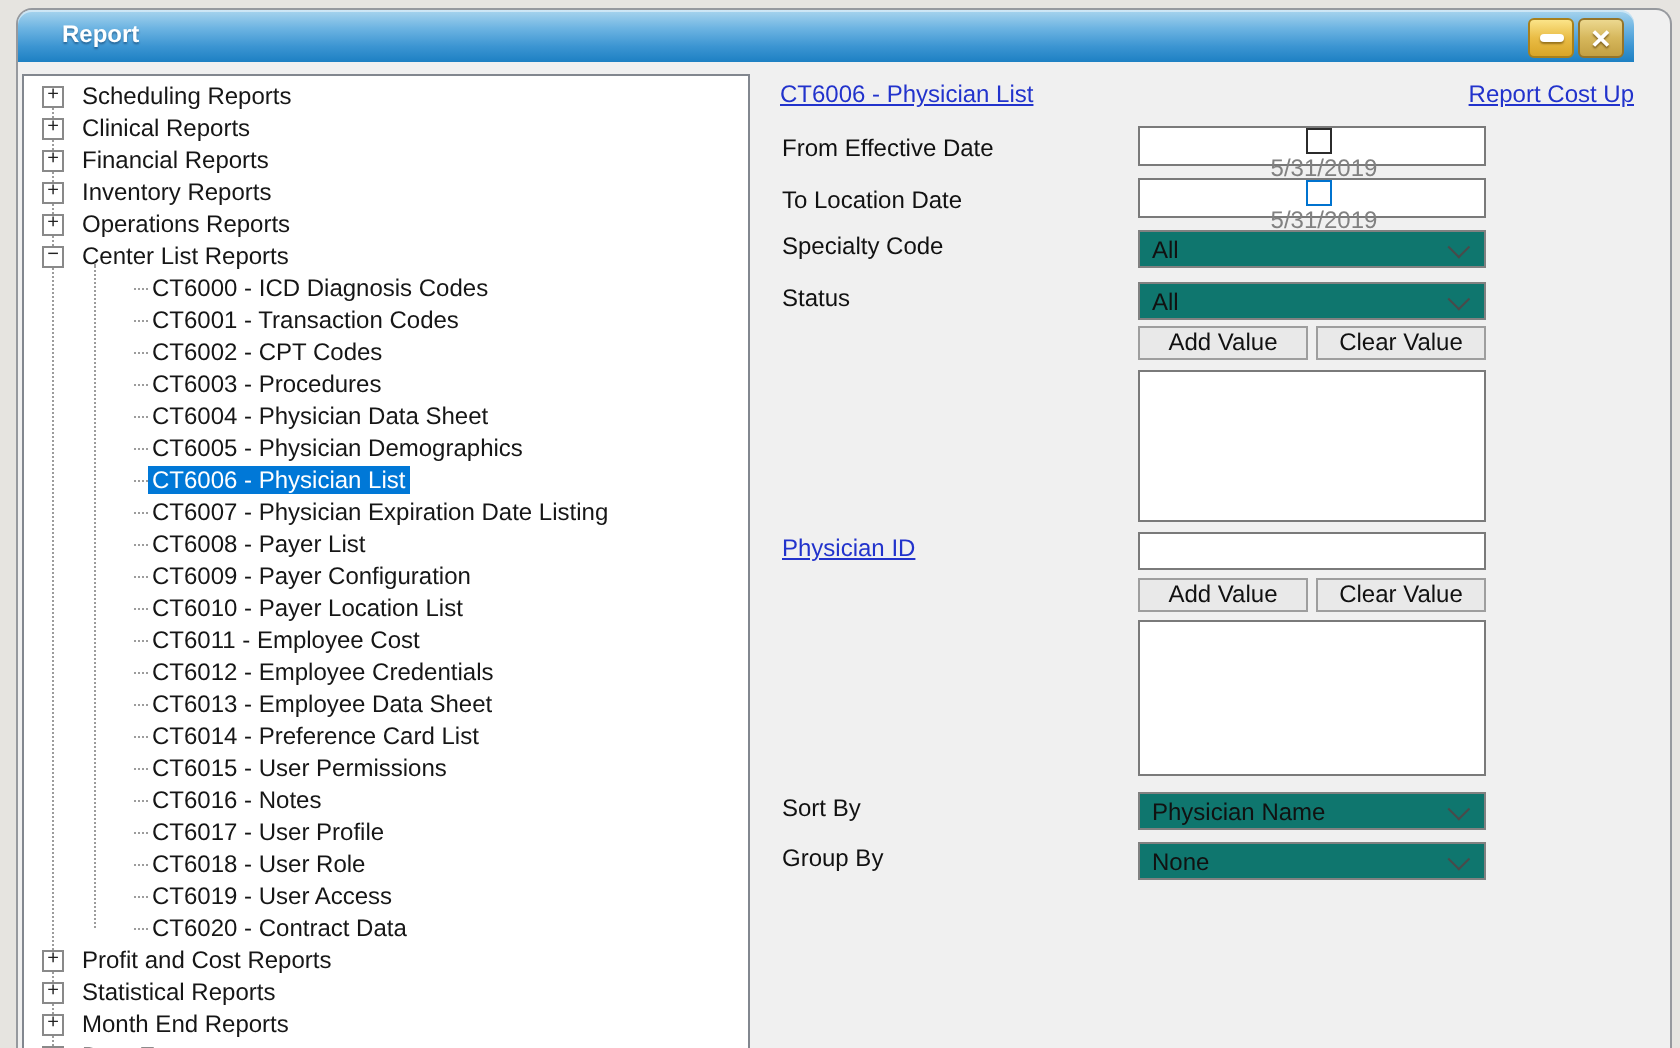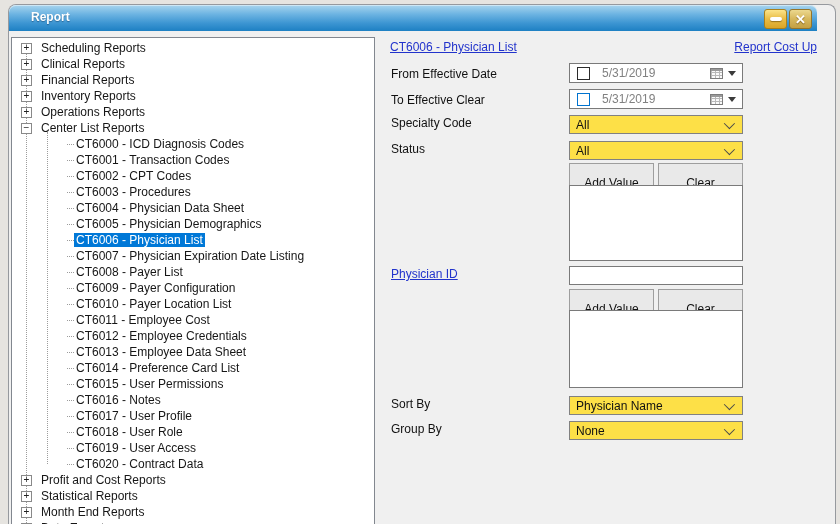--- a/index.html
+++ b/index.html
@@ -90,21 +90,21 @@
   }
   .report-link{left:381px;top:9px;}
   .lookup-link{right:18px;top:9px;}
   .physician-link{left:382px;top:236px;}
   .fld-label{
     position:absolute;left:382px;font-size:12px;color:#111;white-space:nowrap;
   }
   .ctrl{position:absolute;left:560px;width:174px;box-sizing:border-box;}
   .datepicker{
     height:20px;background:#fff;border:1px solid #7a7a7a;
-    display:flex;align-items:center;
+    display:flex;align-items:center;flex-direction:column;
   }
   .cb{
     width:11px;height:11px;background:#fff;border:1px solid #2b2b2b;
     margin-left:7px;flex:0 0 auto;
   }
   .cb.focused{border-color:#0073cf;}
   .dateval{margin-left:12px;font-size:12px;color:#818181;flex:1 1 auto;}
   .cal{
     width:13px;height:11px;box-sizing:border-box;flex:0 0 auto;
     border:1px solid #7d7d7d;background-color:#fafafa;
@@ -113,35 +113,35 @@
       repeating-linear-gradient(to right,#b9b9b9 0 1px,transparent 1px 4px),
       repeating-linear-gradient(to bottom,#b9b9b9 0 1px,transparent 1px 3px);
     margin-right:5px;
   }
   .arrow{
     width:0;height:0;flex:0 0 auto;
     border-left:4px solid transparent;border-right:4px solid transparent;
     border-top:5px solid #3b3b3b;margin-right:6px;
   }
   .combo{
-    height:19px;background:#fde047;border:1px solid #818181;
+    height:19px;background:#0f766e;border:1px solid #818181;
     display:flex;align-items:center;cursor:default;
   }
   .combo-val{margin-left:6px;font-size:12px;color:#111;flex:1 1 auto;white-space:nowrap;overflow:hidden;}
   .chev{
     width:7px;height:7px;flex:0 0 auto;
     border-right:1px solid #4a4a4a;border-bottom:1px solid #4a4a4a;
     transform:rotate(45deg) translateY(-2px);
     margin-right:10px;
   }
   .btn{
     position:absolute;height:17px;width:85px;box-sizing:border-box;
     background:#e9e9e9;border:1px solid #9e9e9e;
     font-size:12px;color:#111;text-align:center;line-height:15px;
-    font-family:"Liberation Sans", sans-serif;padding:12px;cursor:pointer;
+    font-family:"Liberation Sans", sans-serif;padding:0;cursor:pointer;
   }
   .listbox{height:76px;background:#fff;border:1px solid #7a7a7a;}
   .text-input{
     position:absolute;left:560px;width:174px;height:19px;box-sizing:border-box;
     background:#fff;border:1px solid #7a7a7a;
     font-size:12px;font-family:"Liberation Sans", sans-serif;padding:0 4px;
   }
 </style>
 </head>
 <body>
@@ -288,21 +288,21 @@
             <span class="expander">+</span>
             <span class="tree-label">Data Exports</span>
           </div>
         </div>
     </div>
 
     <a class="link report-link">CT6006 - Physician List</a>
     <a class="link lookup-link">Report Cost Up</a>
 
     <span class="fld-label" style="top:36px">From Effective Date</span>
-    <span class="fld-label" style="top:62px">To Effective Clear</span>
+    <span class="fld-label" style="top:62px">To Location Date</span>
     <span class="fld-label" style="top:85px">Specialty Code</span>
     <span class="fld-label" style="top:111px">Status</span>
     <a class="link physician-link">Physician ID</a>
     <span class="fld-label" style="top:366px">Sort By</span>
     <span class="fld-label" style="top:391px">Group By</span>
 
     <div class="ctrl datepicker" style="top:32px">
       <span class="cb"></span>
       <span class="dateval">5/31/2019</span>
       <span class="cal"></span>

